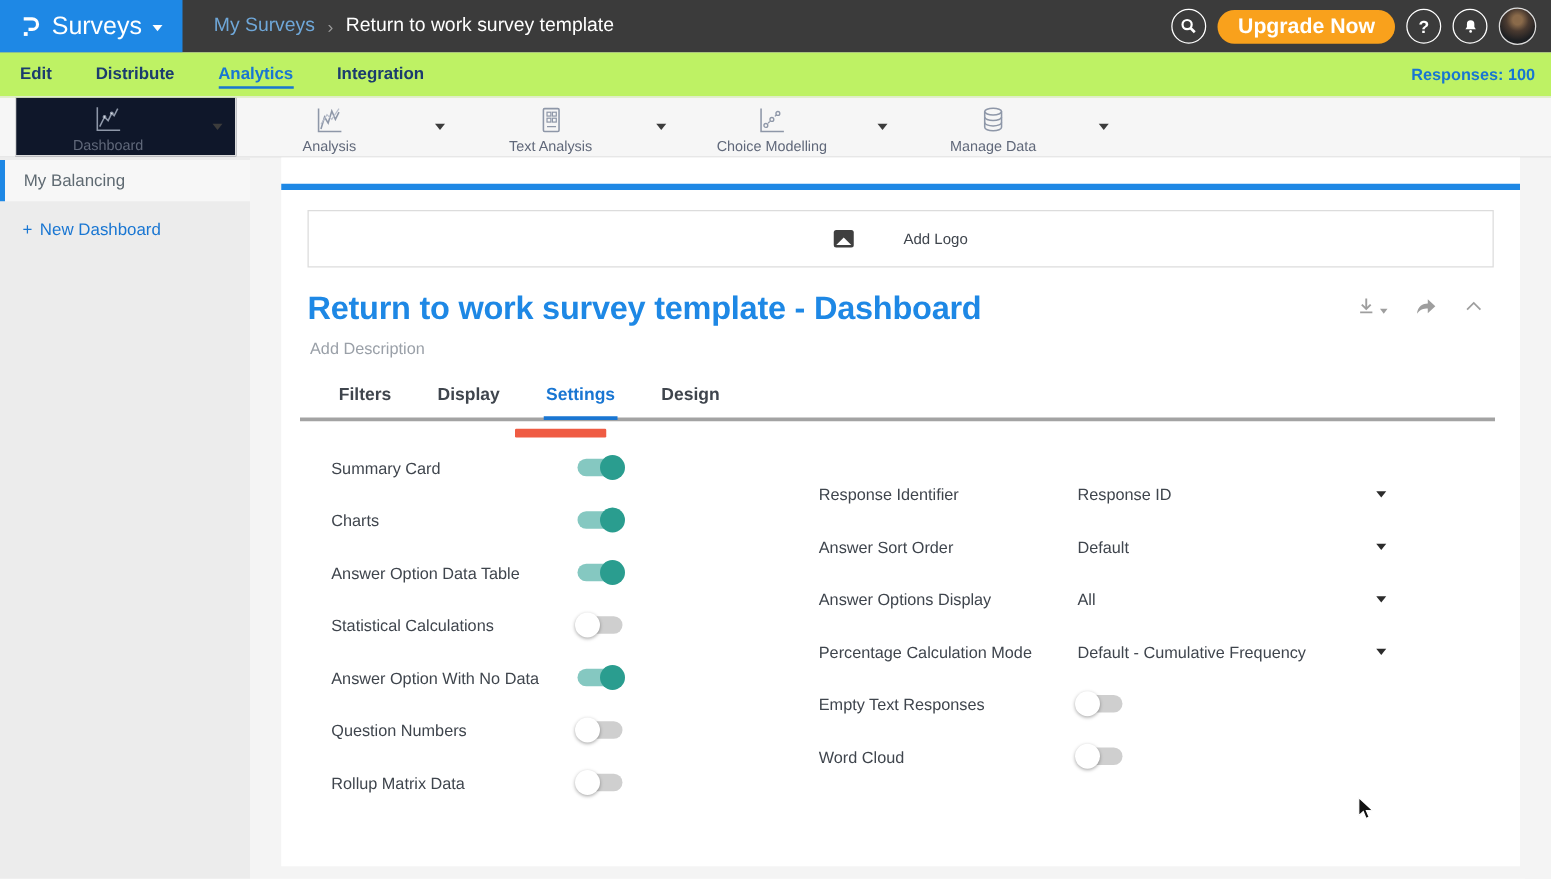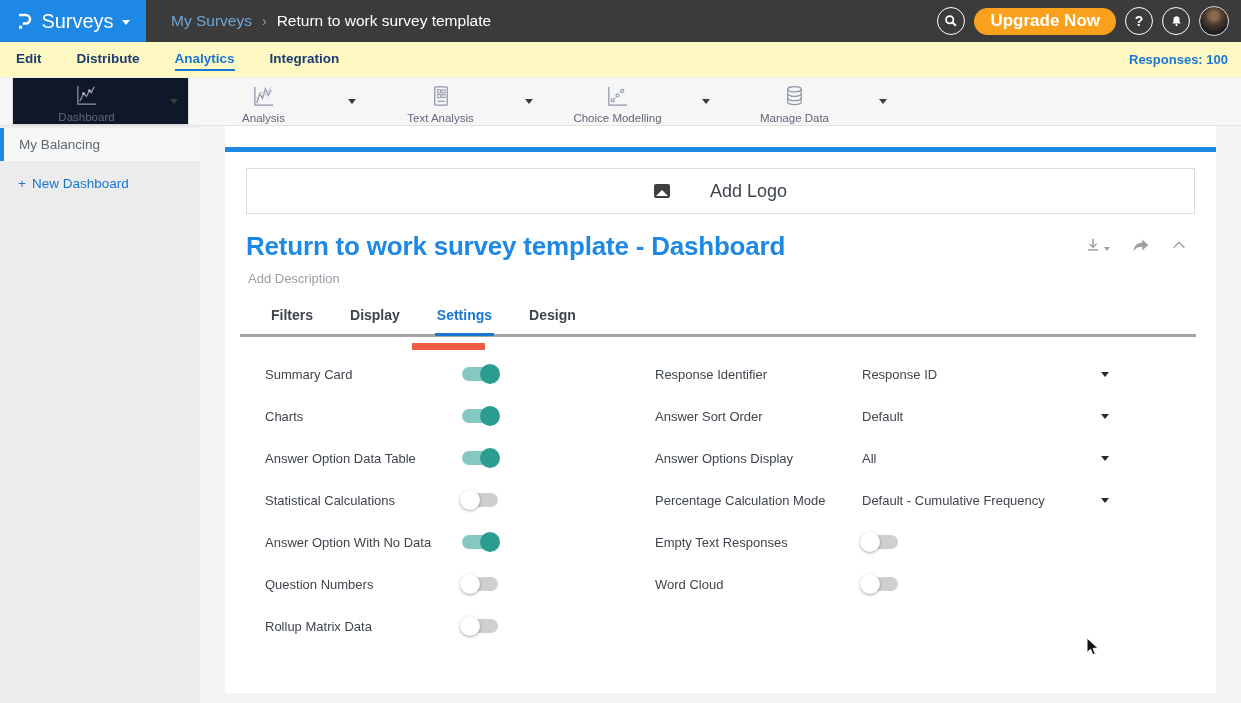--- a/index.html
+++ b/index.html
@@ -14,21 +14,21 @@
   .breadcrumb { display:flex; align-items:center; gap:10px; margin-left:25px; font-size:15.5px; }
   .breadcrumb .bc-parent { color:#6fa7d8; cursor:pointer; }
   .breadcrumb .bc-sep { color:#9a9a9a; font-size:14px; }
   .breadcrumb .bc-current { color:#ffffff; }
   .topbar-right { position:absolute; right:12px; top:0; height:42px; display:flex; align-items:center; gap:9px; }
   .circle-btn { width:28px; height:28px; border:1.6px solid #fff; border-radius:50%; display:flex; align-items:center; justify-content:center; color:#fff; font-size:14px; font-weight:bold; cursor:pointer; background:transparent; }
   .upgrade-btn { height:27px; padding:0 16px; background:#f9a11c; border:none; border-radius:14px; color:#fff; font-size:17px; font-weight:bold; font-family:"Liberation Sans",sans-serif; cursor:pointer; }
   .avatar { width:30px; height:30px; border-radius:50%; border:1.5px solid #ddd; background:radial-gradient(circle at 50% 32%, #8a6a4a 16%, #4a3a30 38%, #1d1f22 70%); cursor:pointer; }
 
   
-  .navbar { height:36px; background:#fef9c3; display:flex; align-items:center; position:relative; border-bottom:1px solid #ececec; }
+  .navbar { height:36px; background:#bef264; display:flex; align-items:center; position:relative; border-bottom:1px solid #ececec; }
   .nav-items { display:flex; margin-left:16px; gap:35px; }
   .nav-item { font-size:13.5px; color:#1b3c6e; font-weight:bold; cursor:pointer; padding:3px 0; }
   .nav-item.active { color:#1976d2; border-bottom:2px solid #1976d2; }
   .responses { position:absolute; right:13px; color:#1976d2; font-size:13px; font-weight:bold; }
 
   
   .toolbar { height:48px; background:#f6f6f6; border-bottom:1px solid #e2e2e2; display:flex; padding-left:12px; }
   .tool-group { width:177px; height:100%; display:flex; align-items:stretch; cursor:pointer; }
   .tool-group.selected { background:#0f172a; border:1px solid #dcdcdc; border-top:none; }
   .tool-cell { flex:1; display:flex; flex-direction:column; align-items:center; justify-content:center; padding-top:4px; }
@@ -42,37 +42,37 @@
   .sidebar { width:200px; background:#ececec; flex-shrink:0; padding-top:2px; }
   .sidebar-item { height:33px; background:#f7f7f7; border-left:4px solid #1e88e5; display:flex; align-items:center; padding-left:15px; font-size:13.5px; color:#5f6a72; cursor:pointer; }
   .new-dashboard { margin:15px 0 0 18px; color:#1976d2; font-size:13.5px; cursor:pointer; display:flex; gap:6px; align-items:center; }
   .gutter { width:25px; flex-shrink:0; }
   .content-card { width:991px; background:#fff; height:567px; position:relative; }
 
   .blue-bar { height:5px; background:#1e88e5; margin-top:21px; }
   .add-logo-box { margin:16px 21px 0 21px; height:46px; border:1px solid #dcdcdc; display:flex; align-items:center; justify-content:center; gap:8px; cursor:pointer; }
   .add-logo-icon { width:16px; height:14px; background:#3f3f3f; border-radius:2px; position:relative; overflow:hidden; }
   .add-logo-icon::after { content:""; position:absolute; left:2px; bottom:2px; width:0; height:0; border-left:6px solid transparent; border-right:6px solid transparent; border-bottom:6px solid #fff; }
-  .add-logo-label { font-size:18px; color:#3f454d;margin-left:32px; }
+  .add-logo-label { font-size:12px; color:#3f454d;margin-left:32px; }
 
   .title-row { margin:17px 21px 0 21px; position:relative; }
   .page-title { font-size:26px; font-weight:bold; color:#1e88e5; letter-spacing:-0.2px; }
   .title-actions { position:absolute; right:8px; top:6px; display:flex; align-items:center; gap:21px; }
   .title-actions .act { cursor:pointer; display:flex; align-items:center; }
   .mini-caret { width:0; height:0; border-left:3.5px solid transparent; border-right:3.5px solid transparent; border-top:4px solid #9e9e9e; margin-left:3px; margin-top:8px; }
   .description { margin:9px 0 0 23px; font-size:13px; color:#9aa0a8; cursor:text; }
 
   .tabs-wrap { margin:21px 20px 0 15px; border-bottom:3px solid #a3a3a3; position:relative; padding-left:31px; }
   .tabs { display:flex; gap:37px; }
   .tab { font-size:14px; font-weight:bold; color:#3f454d; padding-bottom:11px; cursor:pointer; position:relative; }
   .tab.active { color:#1976d2; }
   .tab.active .tab-underline { position:absolute; left:-2px; right:-2px; bottom:-2px; height:3px; background:#1976d2; }
   .red-marker { position:absolute; width:73px; height:7px; background:#ef5b43; border-radius:1px; top:36px; left:172px; }
 
-  .settings { display:flex; padding:16px 0 0 40px; }
+  .settings { display:flex; padding:16px 0 0 40px;align-items:center; }
   .col-left { width:390px; flex-shrink:0; }
   .col-right { width:460px; flex-shrink:0; }
   .set-row { height:42px; display:flex; align-items:center; }
   .set-label { font-size:13px; color:#3f454d; width:197px; flex-shrink:0; }
   .col-right .set-label { width:207px; }
   .dd-value { font-size:13px; color:#3f454d; flex:1; cursor:pointer; }
   .dd-caret { width:0; height:0; border-left:4.5px solid transparent; border-right:4.5px solid transparent; border-top:5px solid #2b2b2b; margin-right:6px; cursor:pointer; }
 
   
   .toggle { width:36px; height:14px; border-radius:7px; position:relative; cursor:pointer; flex-shrink:0; }

